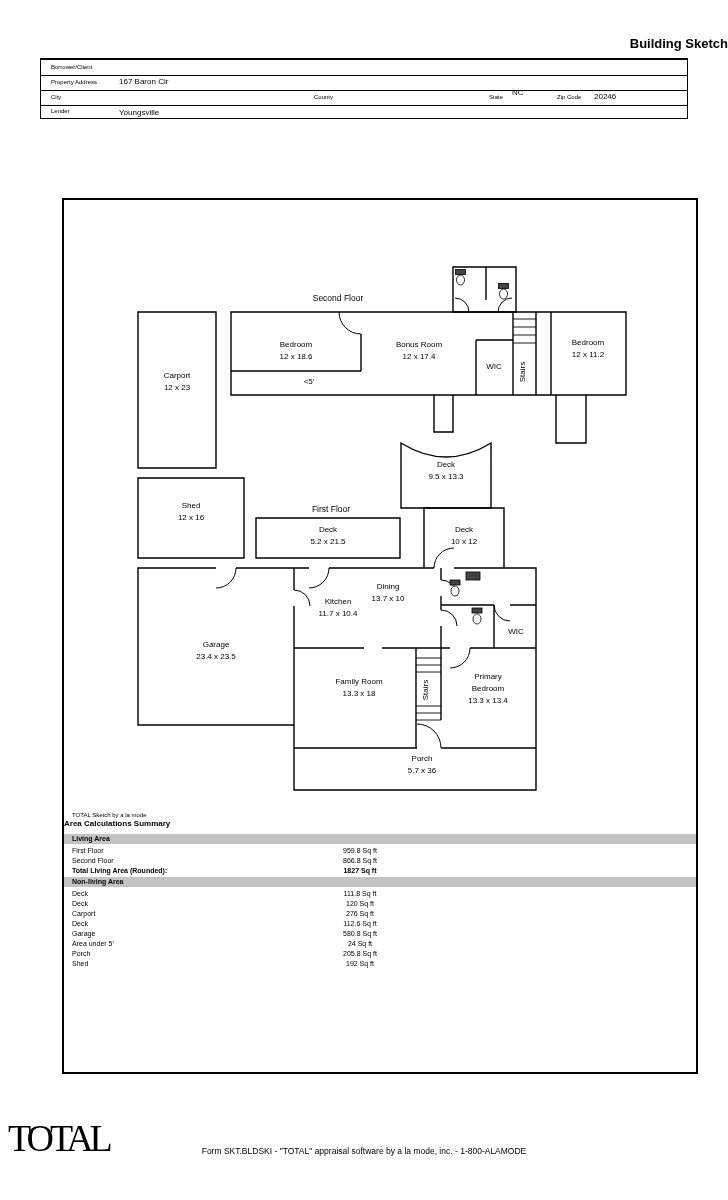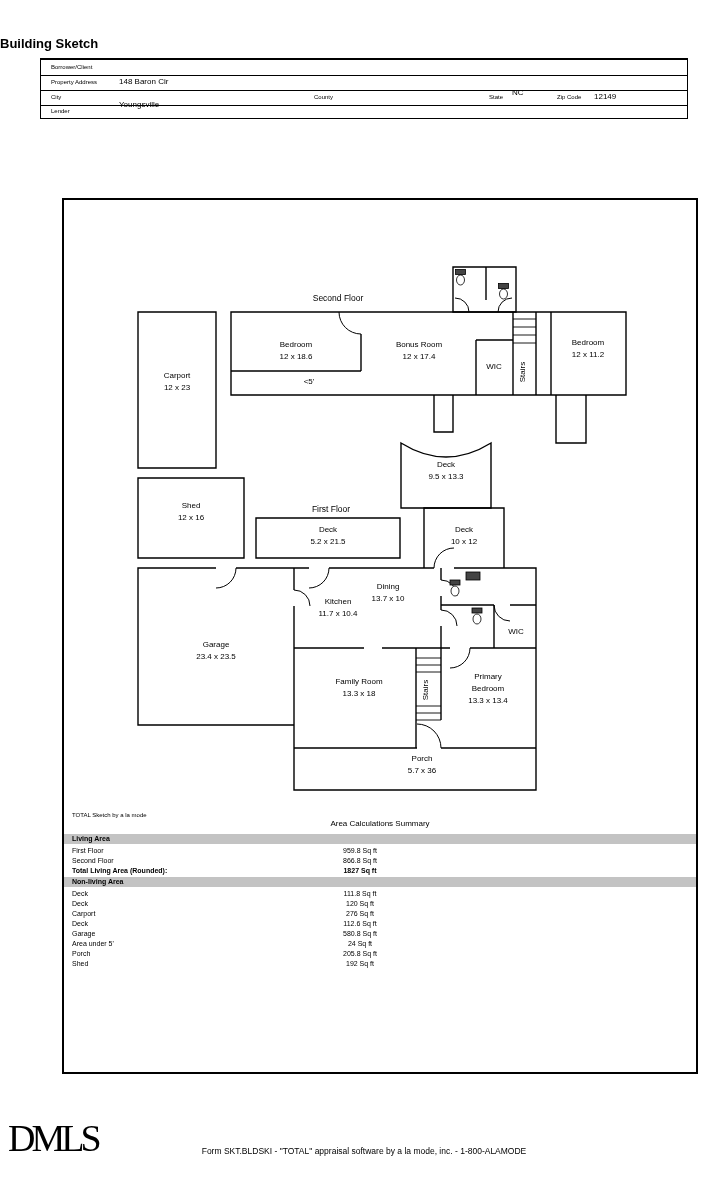--- a/index.html
+++ b/index.html
@@ -1,57 +1,57 @@
 <!DOCTYPE html>
 <html><head>
 <meta charset="utf-8">
 <style>
   html,body{margin:0;padding:0}
   body{width:728px;height:1200px;background:#fff;position:relative;overflow:hidden;
        font-family:"Liberation Sans",sans-serif;color:#000}
   .abs{position:absolute}
-  #page-title{top:36px;left:0;width:728px;text-align:left;font-size:13px;font-weight:bold}
+  #page-title{top:36px;left:0;width:728px;text-align:right;font-size:13px;font-weight:bold}
   #form-table{top:58px;left:40px;width:646px;height:58px;border:1px solid #000;border-top:2px solid #000}
   .form-line{position:absolute;left:0;width:100%;height:0;border-top:1px solid #000}
   .flabel{position:absolute;font-size:6px;white-space:nowrap}
   .fvalue{position:absolute;font-size:8px;white-space:nowrap}
   #sketch-box{top:198px;left:62px;width:632px;height:872px;border:2px solid #000}
   #plan-svg{position:absolute;top:0;left:0}
   #plan-svg text{font-family:"Liberation Sans",sans-serif;font-size:8px;fill:#000;stroke:none;text-anchor:middle}
   #plan-svg text.floorlbl{font-size:8.5px}
   .sum-wm{position:absolute;left:8px;top:612px;font-size:6px}
-  .sum-title{position:absolute;left:0;top:619px;width:100%;text-align:center;font-size:8px;font-weight:normal}
+  .sum-title{position:absolute;left:0;top:619px;width:100%;text-align:left;font-size:8px;font-weight:bold}
   .sum-band{position:absolute;left:0;width:100%;height:10px;background:#c3c3c3;font-size:7px;font-weight:bold;
             line-height:10px;padding-left:8px;box-sizing:border-box}
   .sum-row{position:absolute;left:0;width:100%;height:10px;font-size:7px;line-height:10px}
   .sum-row .n{position:absolute;left:8px;white-space:nowrap}
   .sum-row .a{position:absolute;left:231px;width:130px;text-align:center;white-space:nowrap}
   .sum-row.bold{font-weight:bold}
   #footer-logo{top:1116px;left:8px;font-family:"Liberation Serif",serif;font-size:38px;letter-spacing:-4px}
   #footer-line{top:1146px;left:0;width:728px;text-align:center;font-size:8.5px}
 </style>
 </head>
 <body>
 
 <div class="abs" id="page-title">Building Sketch</div>
 
 <div class="abs" id="form-table">
   <div class="form-line" style="top:15px"></div>
   <div class="form-line" style="top:30px"></div>
   <div class="form-line" style="top:45px"></div>
   <span class="flabel" style="left:10px;top:4px">Borrower/Client</span>
   <span class="flabel" style="left:10px;top:19px">Property Address</span>
-  <span class="fvalue" style="left:78px;top:17px">148 Baron Cir</span>
+  <span class="fvalue" style="left:78px;top:17px">167 Baron Cir</span>
   <span class="flabel" style="left:10px;top:34px">City</span>
-  <span class="fvalue" style="left:78px;top:40px">Youngsville</span>
+  <span class="fvalue" style="left:78px;top:48px">Youngsville</span>
   <span class="flabel" style="left:273px;top:34px">County</span>
   <span class="flabel" style="left:448px;top:34px">State</span>
   <span class="fvalue" style="left:471px;top:28px">NC</span>
   <span class="flabel" style="left:516px;top:34px">Zip Code</span>
-  <span class="fvalue" style="left:553px;top:32px">12149</span>
+  <span class="fvalue" style="left:553px;top:32px">20246</span>
   <span class="flabel" style="left:10px;top:48px">Lender</span>
 </div>
 
 <div class="abs" id="sketch-box">
 
   <svg id="plan-svg" width="632" height="618" viewBox="0 0 632 618">
 
     <g fill="none" stroke="#000" stroke-width="1.4">
       <path d="M 74 112 H 152 V 268 H 74 Z"></path>
       <path d="M 167 112 H 562 V 195 H 167 Z"></path>
@@ -199,14 +199,14 @@
   <div class="sum-row" style="top:749px">
     <span class="n">Porch</span>
     <span class="a">205.8 Sq ft</span>
   </div>
   <div class="sum-row" style="top:759px">
     <span class="n">Shed</span>
     <span class="a">192 Sq ft</span>
   </div>
 </div>
 
-<div class="abs" id="footer-logo">DMLS</div>
+<div class="abs" id="footer-logo">TOTAL</div>
 <div class="abs" id="footer-line">Form SKT.BLDSKI - "TOTAL" appraisal software by a la mode, inc. - 1-800-ALAMODE</div>
 
 </body></html>

